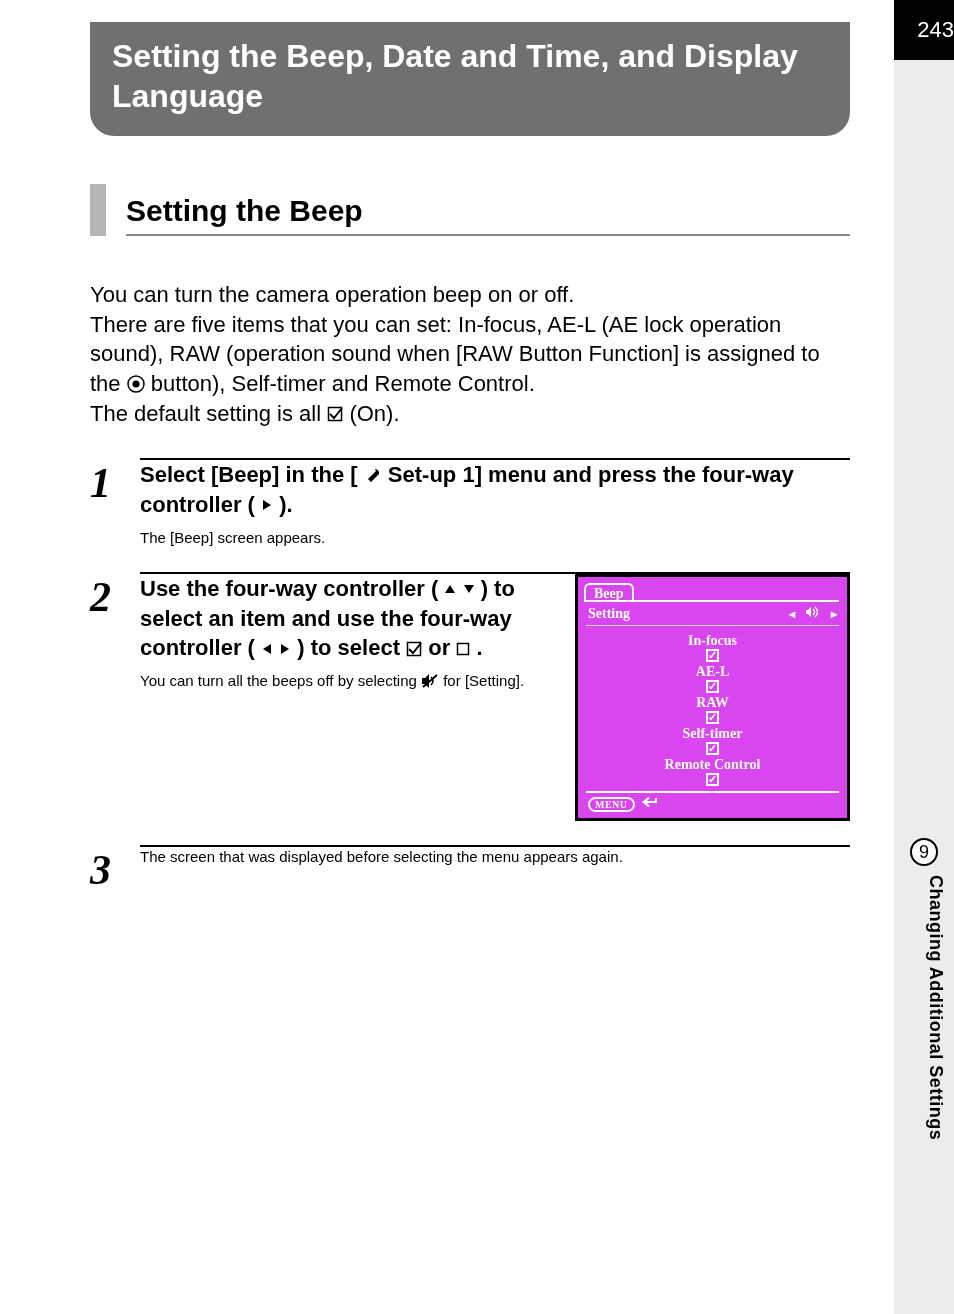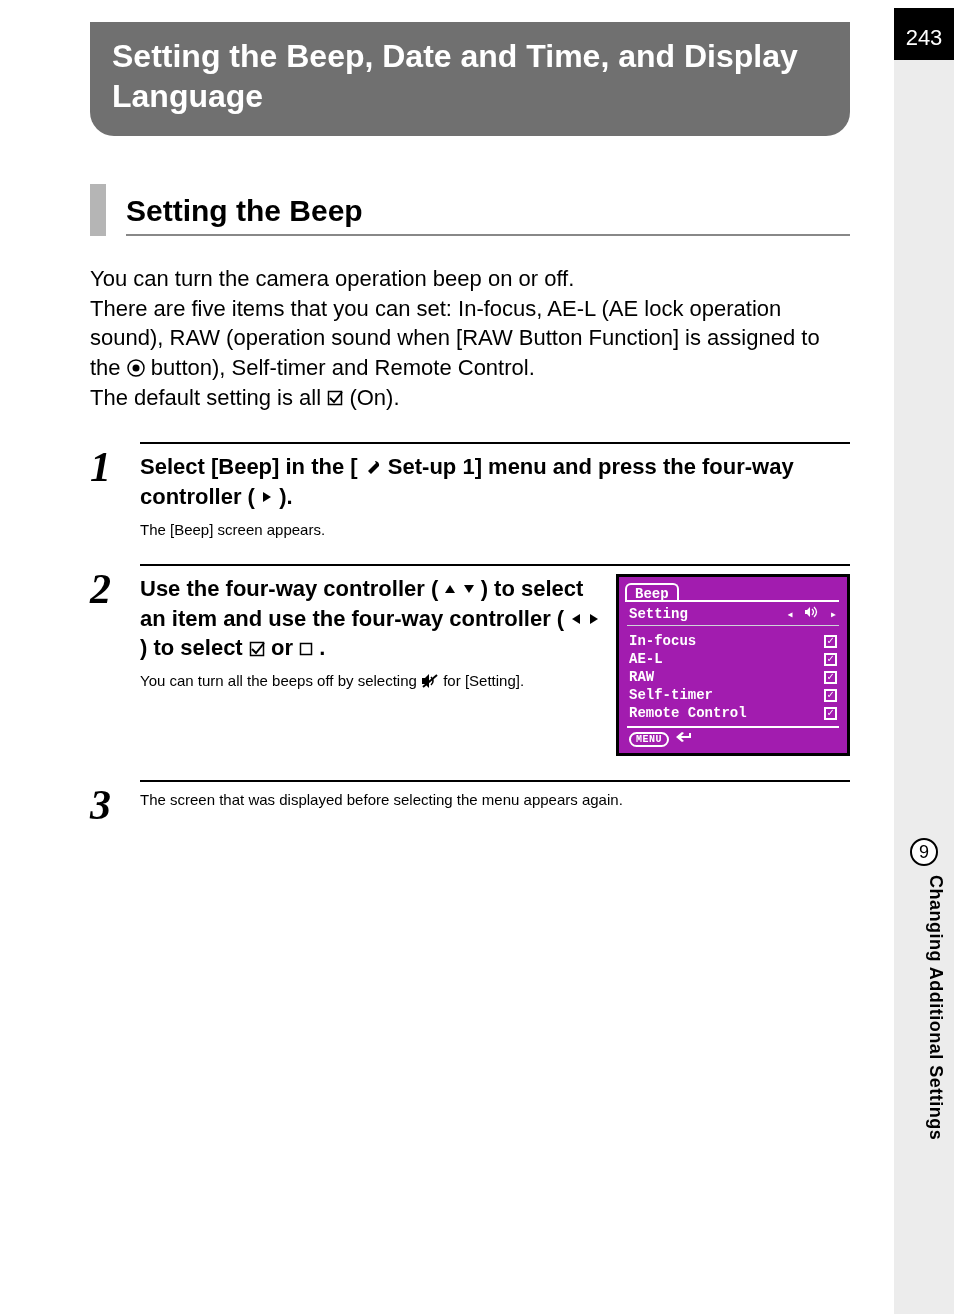--- a/index.html
+++ b/index.html
@@ -8,30 +8,30 @@
     padding: 0;
     font-family: Arial, Helvetica, sans-serif;
     background: #fff;
     width: 954px;
     height: 1314px;
     position: relative;
     overflow: hidden;
   }
   .page-tab {
     position: absolute;
-    top: 8px;
+    top: 0;
     right: 0;
     width: 60px;
     height: 60px;
     background: #000;
     color: #fff;
     font-size: 22px;
     display: flex;
     align-items: center;
-    justify-content: center;
+    justify-content: flex-end;
   }
   .side-tab {
     position: absolute;
     right: 0;
     top: 60px;
     width: 60px;
     bottom: 0;
     background: #ececec;
   }
   .chapter-badge {
@@ -69,21 +69,21 @@
     font-weight: bold;
     font-size: 32px;
     padding: 14px 22px 20px 22px;
     border-radius: 0 0 24px 24px;
     line-height: 1.25;
     margin-bottom: 48px;
   }
   .section-head {
     display: flex;
     align-items: stretch;
-    margin-bottom: 28px;
+    margin-bottom: 44px;
   }
   .section-head .bar {
     width: 16px;
     background: #b5b5b5;
     margin-right: 20px;
     align-self: stretch;
     height: 52px;
   }
   .section-head .txtwrap {
     border-bottom: 2px solid #888;
@@ -112,46 +112,45 @@
     font-weight: bold;
     font-size: 42px;
     width: 50px;
     flex-shrink: 0;
     line-height: 1;
     padding-top: 4px;
   }
   .step-body {
     flex: 1;
     border-top: 2px solid #000;
-    padding-top: 8px;
   }
   .step-title {
     font-weight: bold;
     font-size: 22px;
     line-height: 1.35;
     margin-bottom: 8px;
   }
   .step-desc {
     font-size: 15px;
     line-height: 1.35;
   }
   .step-flex {
     display: flex;
     gap: 8px;
   }
   .step-flex .left {
     flex: 1;
   }
   .screen {
-    width: 234px;
+    width: 275px;
     flex-shrink: 0;
     border: 3px solid #000;
-    background: #a21caf;
+    background: #d946ef;
     color: #fff;
-    font-family: Liberation Mono, monospace;
+    font-family: Liberation Serif, serif;
     font-size: 14px;
     position: relative;
   }
   .screen-inner {
     padding: 6px 8px 4px 8px;
   }
   .screen-tab {
     display: inline-block;
     border: 2px solid #fff;
     border-bottom: none;
@@ -174,20 +173,21 @@
   .screen-setting-ctrl { display:flex; align-items:center; gap:10px; font-size:12px;}
   .screen-list {
     padding: 6px 2px 4px 2px;
   }
   .screen-row {
     display: flex;
     justify-content: space-between;
     align-items: center;
     padding: 1px 0;
     font-weight: bold;
+    flex-direction: column;
   }
   .chk {
     width: 13px; height: 13px; border: 2px solid #fff; display:inline-flex; align-items:center; justify-content:center; font-size:11px; line-height:1;
   }
   .screen-footer {
     border-top: 2px solid #fff;
     padding: 3px 2px 2px 2px;
     display:flex; align-items:center; gap:6px;
   }
   .menu-pill {

